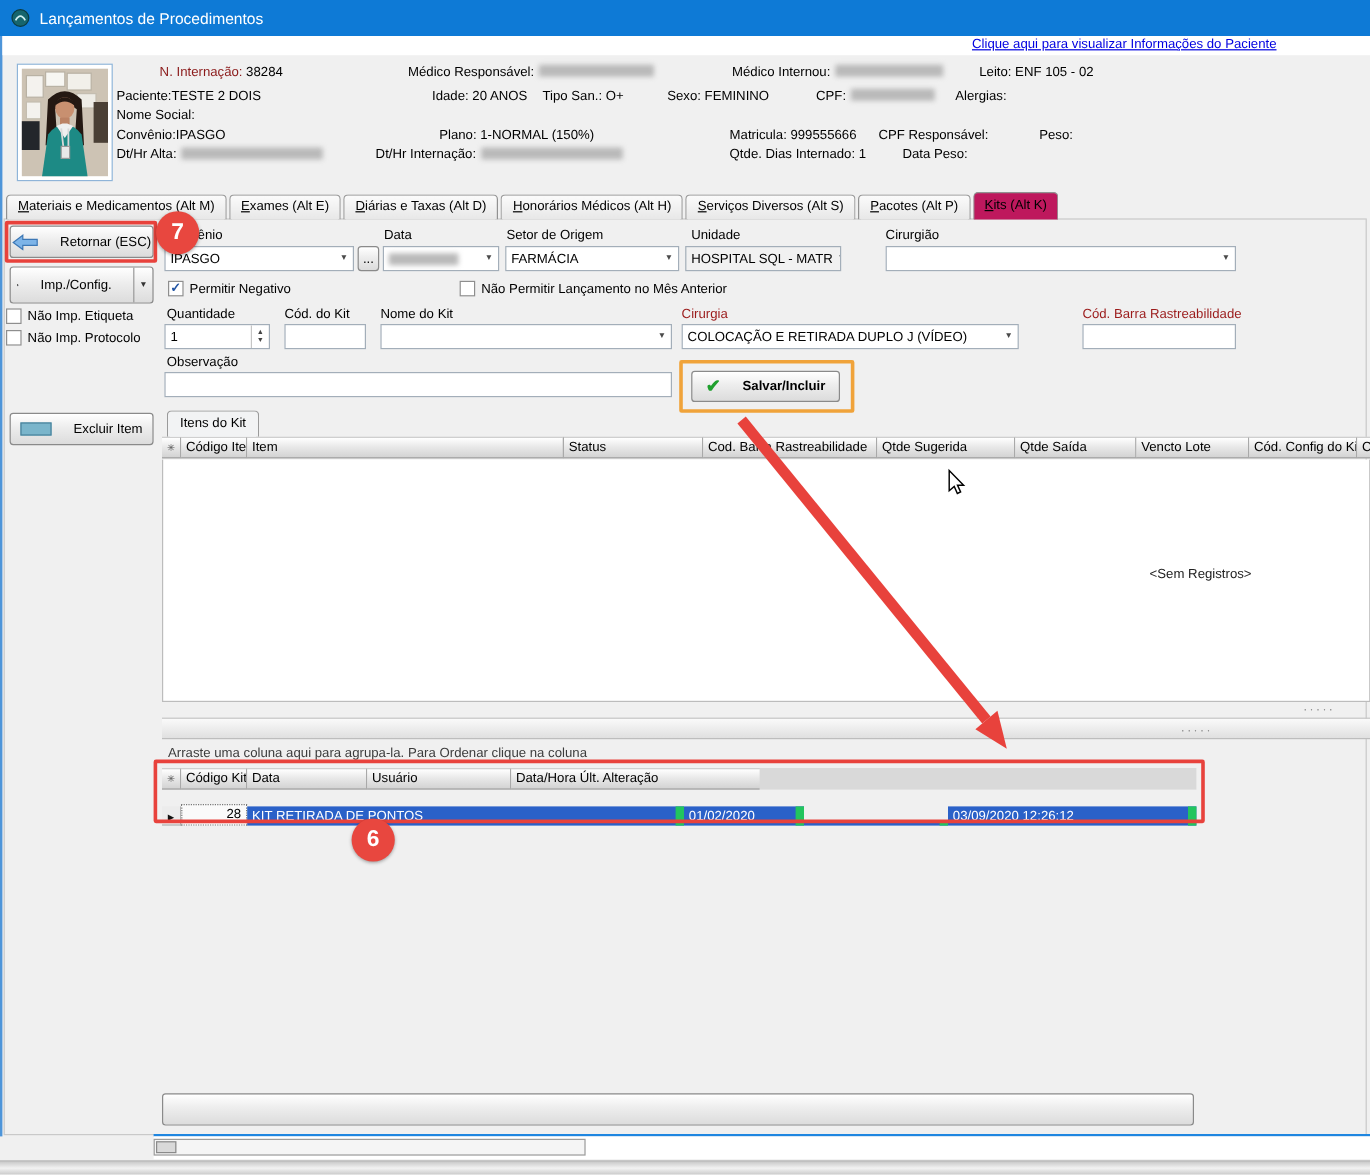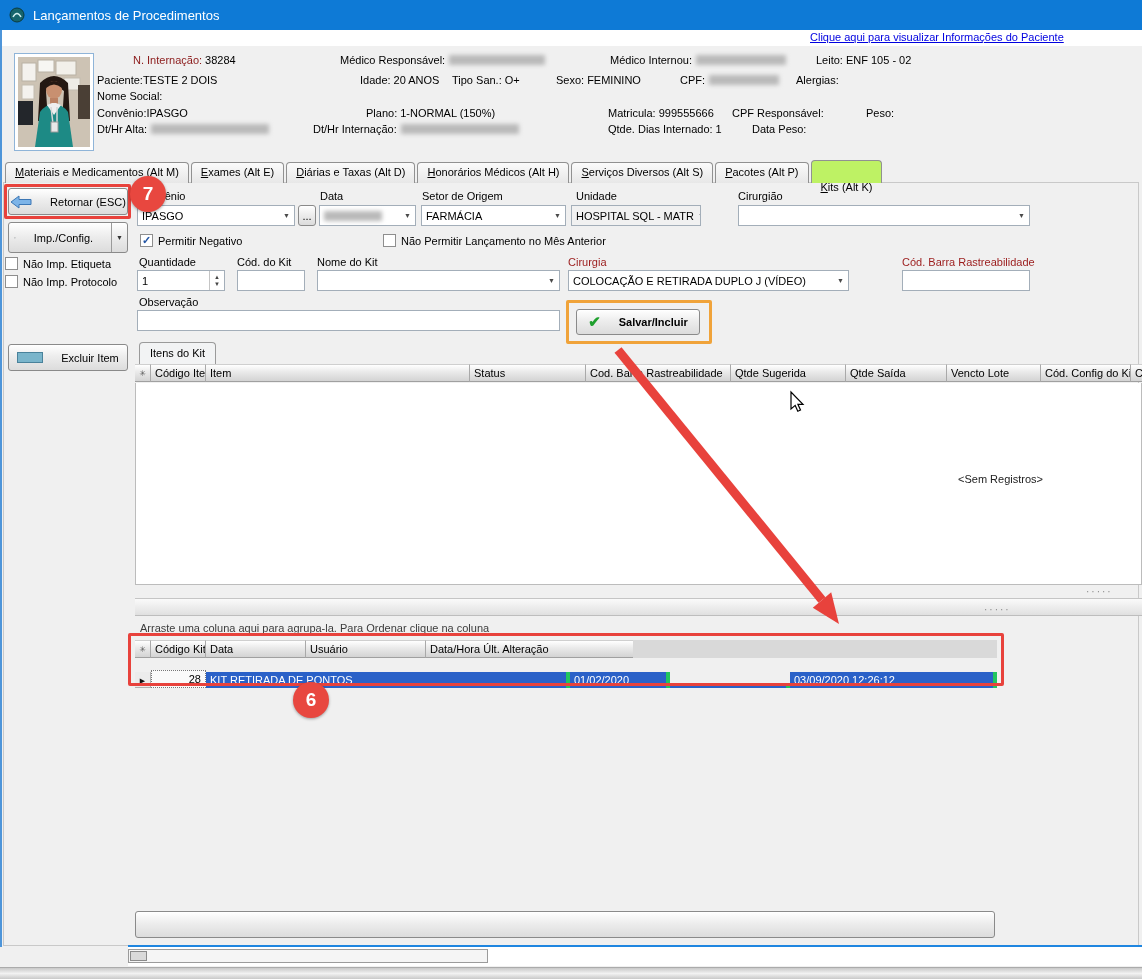--- a/index.html
+++ b/index.html
@@ -23,21 +23,21 @@
   .photo svg { width:100%; height:100%; display:block; }
   .pf { position:absolute; white-space:nowrap; }
   .pl.maroon { color:#8b1a1a; }
   .pv { margin-left:3px; }
   .redact { display:inline-block; height:10px; background:#b9b9b9; border-radius:1px;
     filter:blur(2.2px); vertical-align:-1px; margin-left:4px; }
   
   .tabbar { position:absolute; left:5px; top:160px; display:flex; align-items:flex-end; gap:2px; z-index:2; }
   .tab { height:21px; padding:3px 9px 0; border:1px solid #919191; border-bottom:none;
     border-radius:4px 4px 0 0; background:linear-gradient(#fbfbfb,#e7e7e7); white-space:nowrap; cursor:pointer; }
-  .tab.active { height:23px; padding-top:20px; background:#bef264; z-index:3; }
+  .tab.active { height:23px; padding-top:4px; background:#be185d; z-index:3; }
   .panel-border { position:absolute; left:3px; top:182px; width:1136px; height:764px;
     border:1px solid #c9c9c9; pointer-events:none; }
   
   .btn { position:absolute; border:1px solid #8a8a8a; border-radius:3px;
     background:linear-gradient(#ffffff,#ededed 45%,#dcdcdc); box-shadow:inset 0 1px 0 #fff;
     display:flex; align-items:center; justify-content:center; gap:18px; cursor:pointer; }
   .btn .split { margin-left:auto; align-self:stretch; display:flex; align-items:center;
     border-left:1px solid #9a9a9a; padding:0 4px; font-size:7px; color:#333; }
   .gcheck { color:#1fa02e; font-size:15px; font-weight:bold; }
   .teal-ic { width:26px; height:11px; background:#7ab5cb; border:1px solid #49829b; display:inline-block; }
@@ -59,21 +59,21 @@
   
   .grid-h { position:absolute; display:flex; background:#d9d9d9; }
   .gh { background:linear-gradient(#ffffff,#e9e9e9 45%,#d3d3d3); border-top:1px solid #cfcfcf;
     border-right:1px solid #a9a9a9; border-bottom:1px solid #a0a0a0; padding:2px 4px;
     white-space:nowrap; overflow:hidden; }
   .gh.ast { text-align:center; font-size:8px; color:#555; padding:4px 0 0; }
   .tbody { position:absolute; background:#fff; border:1px solid #bcbcbc; border-top:none; }
   .sem { position:absolute; color:#222; }
   .grow { position:absolute; display:flex; height:29px;align-items:flex-end; }
   .gc { padding:2px 4px; white-space:nowrap; overflow:hidden; }
-  .gc.sel { background:#2a61c8; color:#fff; border-right:4px solid #22c55e; }
+  .gc.sel { background:#2a61c8; color:#fff; border-right:7px solid #22c55e; }
   .gc.ind { background:#ececec; border-right:1px solid #b0b0b0; border-bottom:1px solid #b0b0b0;
     font-size:7px; color:#111; text-align:center; padding-top:5px; }
   .gc.focus { background:#fafafa; color:#000; border:1px dotted #777; text-align:right; }
   .hint { position:absolute; color:#3c3c3c; white-space:nowrap; }
   .grip { position:absolute; color:#8a8a8a; font-size:10px; letter-spacing:2px; }
   .splitband { position:absolute; background:linear-gradient(#fafafa,#e0e0e0);
     border-top:1px solid #c5c5c5; border-bottom:1px solid #bdbdbd; }
   .subtab { position:absolute; height:22px; padding:4px 10px 0; border:1px solid #9a9a9a; border-bottom:none;
     border-radius:4px 4px 0 0; background:#f2f3f4; z-index:3; cursor:pointer; }
   

